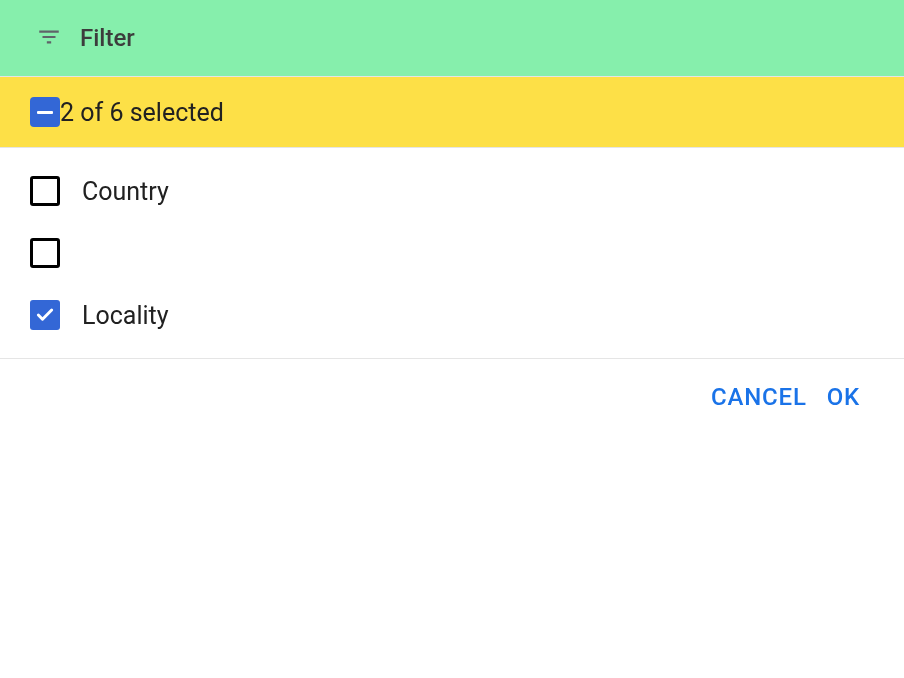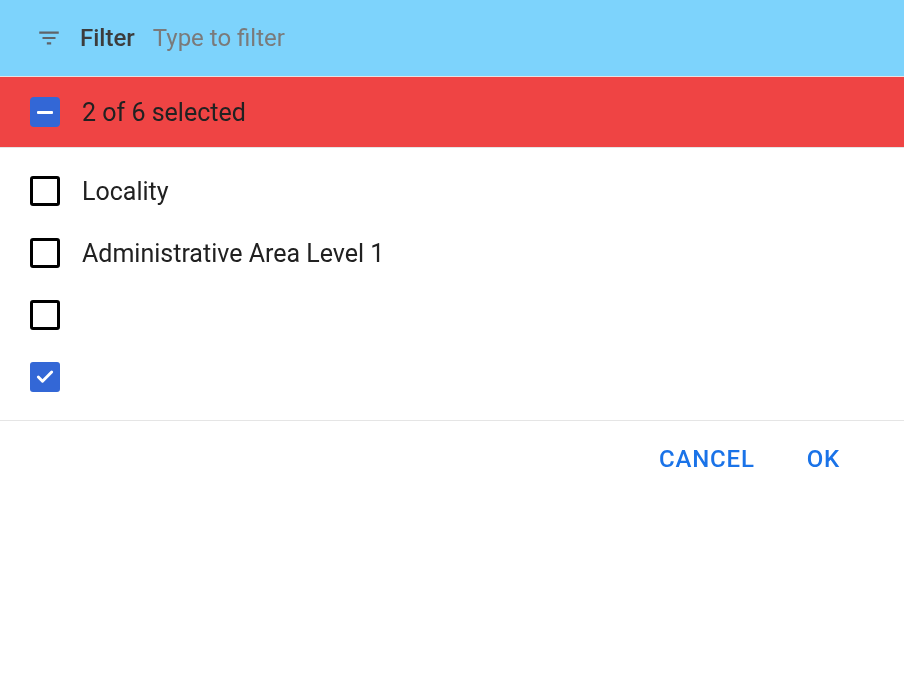--- a/index.html
+++ b/index.html
@@ -8,25 +8,25 @@
       padding: 0;
     }
     body {
       font-family: 'Roboto', 'Helvetica Neue', Arial, sans-serif;
       background: #ffffff;
       width: 904px;
       height: 678px;
       overflow: hidden;
     }
     .filter-bar {
-      background: #7dd3fc;
+      background: #86efac;
       border-bottom: 1px solid #e5e5e5;
       padding: 24px 36px;
       display: flex;
-      align-items: center;
+      align-items: flex-start;
       gap: 18px;
     }
     .filter-icon {
       display: inline-flex;
       align-items: center;
       justify-content: center;
     }
     .filter-label {
       font-size: 24px;
       font-weight: 500;
@@ -40,24 +40,23 @@
       outline: none;
       flex: 1;
       font-family: inherit;
     }
     .filter-input::placeholder {
       color: #7a7a7a;
     }
     .select-all-row {
       display: flex;
       align-items: center;
-      gap: 22px;
       padding: 20px 30px;
       border-bottom: 1px solid #e5e5e5;
-      background: #ef4444;
+      background: #fde047;
     }
     .checkbox-indeterminate {
       width: 30px;
       height: 30px;
       background: #3367d6;
       border-radius: 4px;
       display: flex;
       align-items: center;
       justify-content: center;
       flex-shrink: 0;
@@ -102,22 +101,22 @@
       flex-shrink: 0;
     }
     .option-label {
       font-size: 25px;
       color: #212121;
     }
     .actions-bar {
       display: flex;
       justify-content: flex-end;
       align-items: center;
-      gap: 52px;
-      padding: 24px 64px;
+      gap: 20px;
+      padding: 24px 44px;
     }
     .action-button {
       background: none;
       border: none;
       font-size: 24px;
       font-weight: 500;
       color: #1a73e8;
       letter-spacing: 0.8px;
       cursor: pointer;
       font-family: inherit;
@@ -126,51 +125,47 @@
 </head>
 <body>
 
 <div class="filter-bar">
   <span class="filter-icon">
     <svg width="26" height="26" viewBox="0 0 24 24" fill="#5f6368">
       <path d="M10 18h4v-2h-4v2zM3 6v2h18V6H3zm3 7h12v-2H6v2z"></path>
     </svg>
   </span>
   <span class="filter-label">Filter</span>
-  <input type="text" class="filter-input" placeholder="Type to filter" style="">
 </div>
 
 <div class="select-all-row">
   <span class="checkbox-indeterminate"></span>
   <span class="selection-text">2 of 6 selected</span>
 </div>
 
 <div class="options-list">
 
   <div class="option-row">
     <span class="checkbox-unchecked"></span>
-    <span class="option-label">Locality</span>
+    <span class="option-label">Country</span>
   </div>
 
 
-  <div class="option-row">
-    <span class="checkbox-unchecked"></span>
-    <span class="option-label">Administrative Area Level 1</span>
-  </div>
 
   <div class="option-row">
     <span class="checkbox-unchecked"></span>
   </div>
 
   <div class="option-row">
     <span class="checkbox-checked">
       <svg width="20" height="20" viewBox="0 0 24 24" fill="none" stroke="#ffffff" stroke-width="3.5" stroke-linecap="round" stroke-linejoin="round">
         <polyline points="20 6 9 17 4 12"></polyline>
       </svg>
     </span>
+    <span class="option-label">Locality</span>
   </div>
 
 
 </div>
 
 <div class="actions-bar">
   <button class="action-button">CANCEL</button>
   <button class="action-button">OK</button>
 </div>
 

